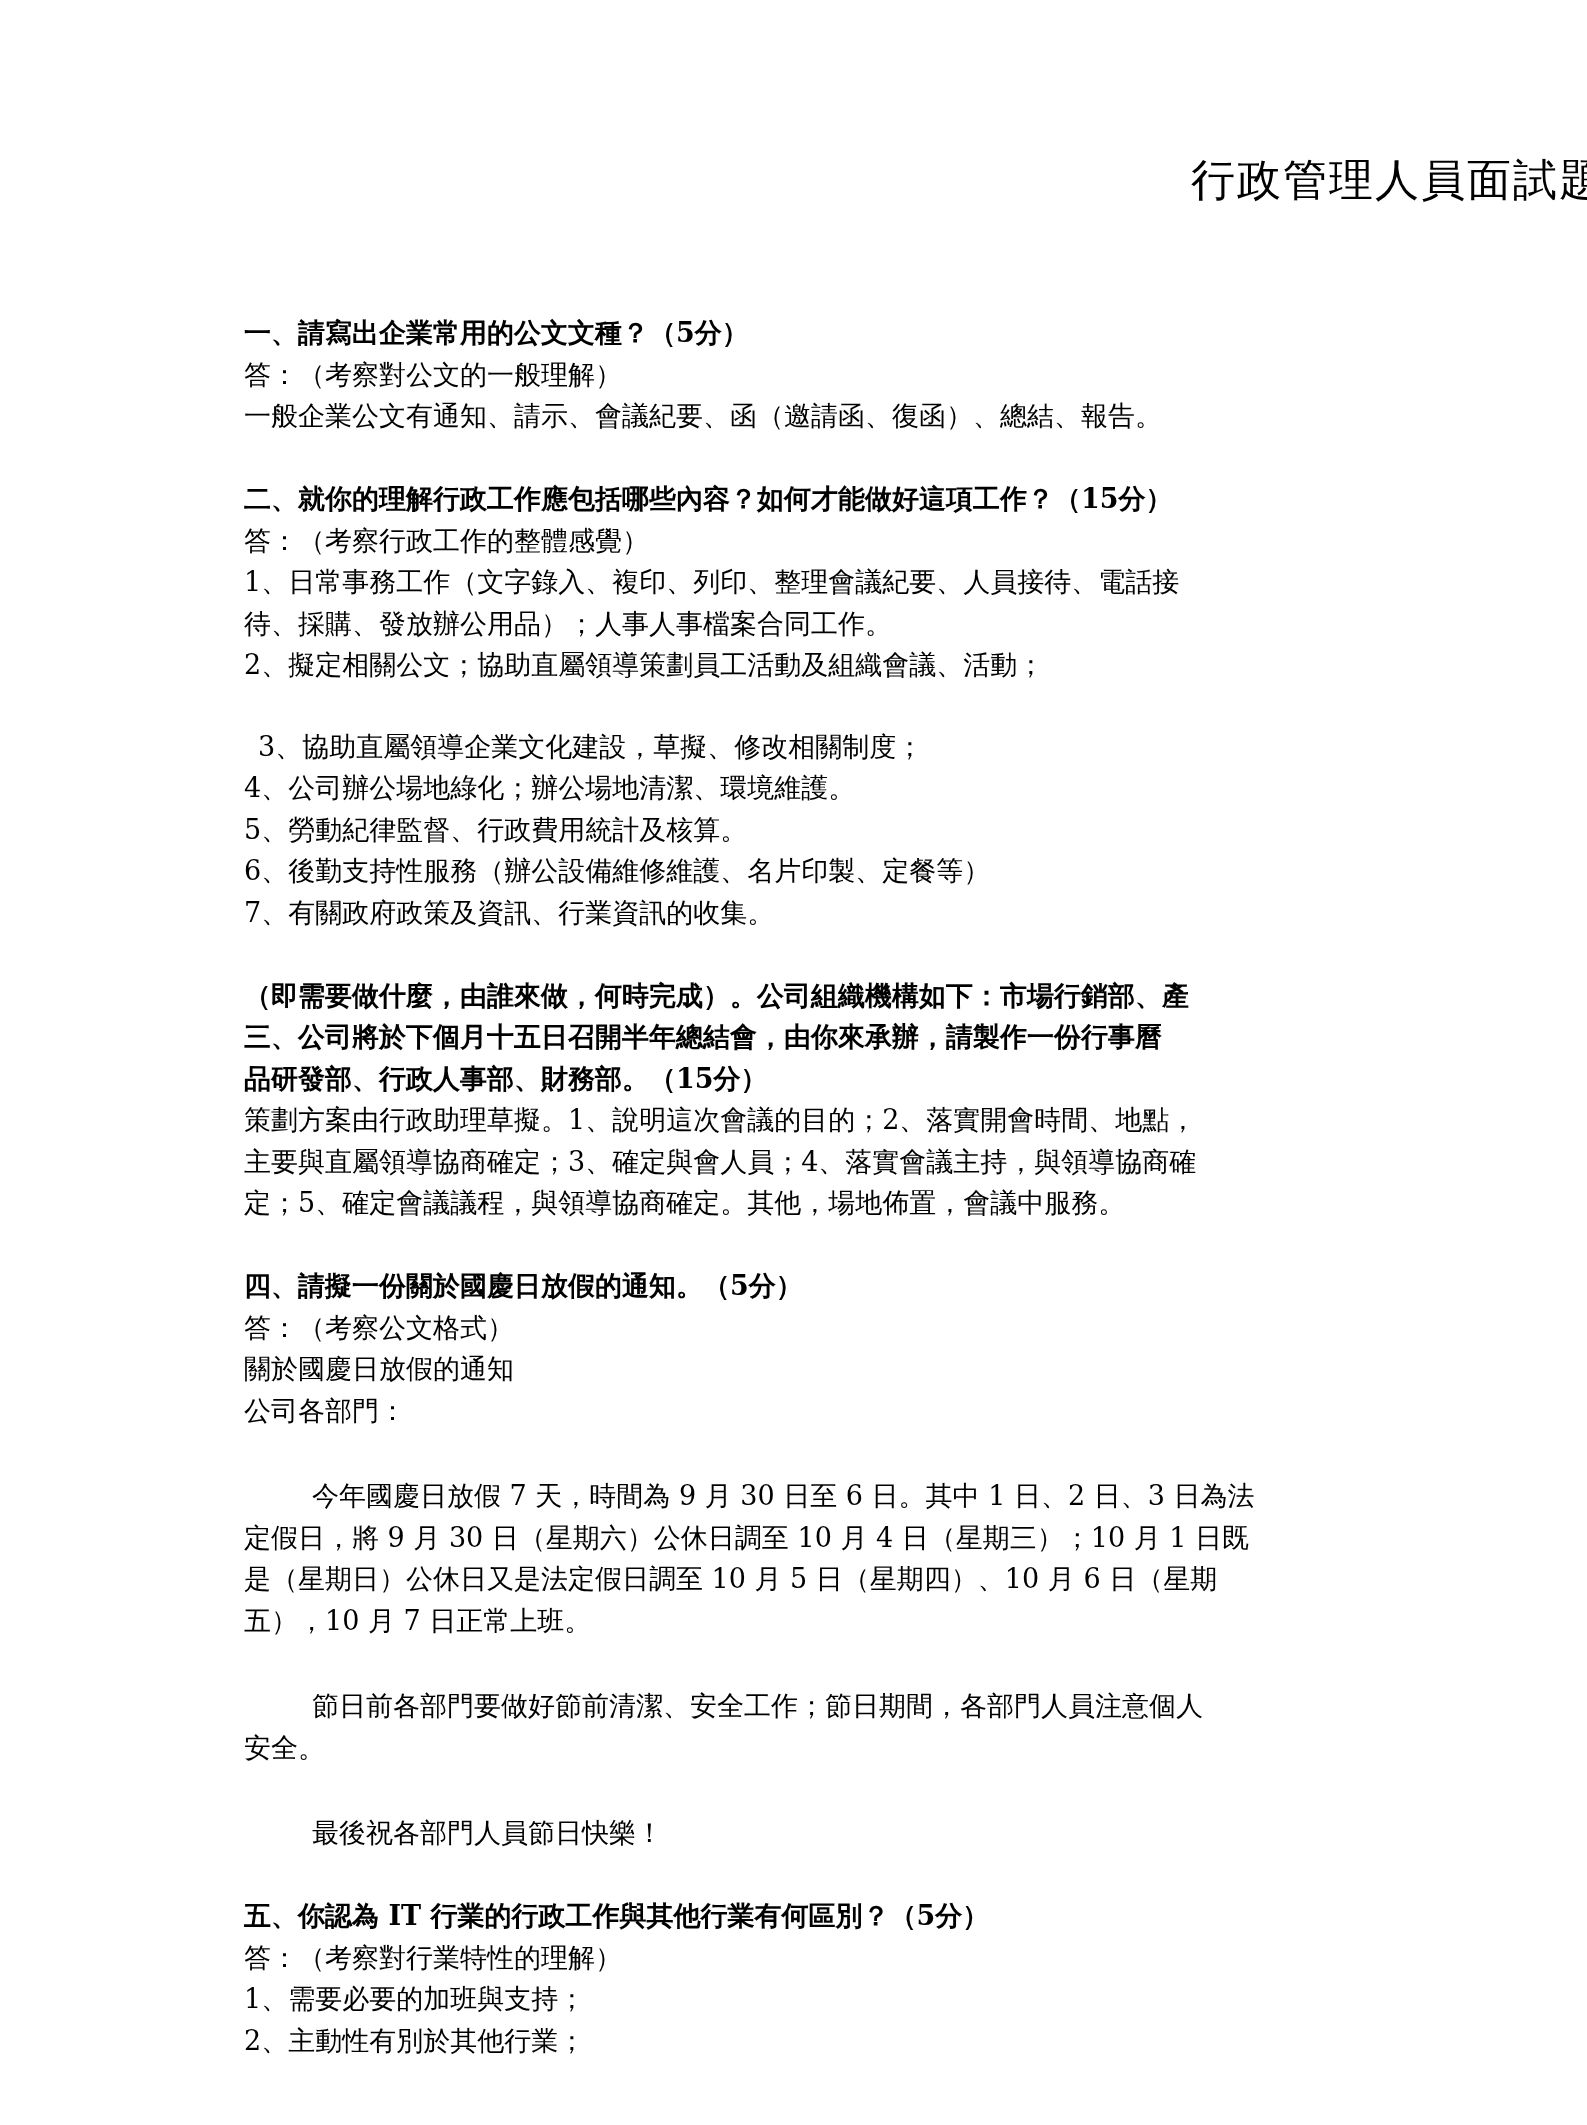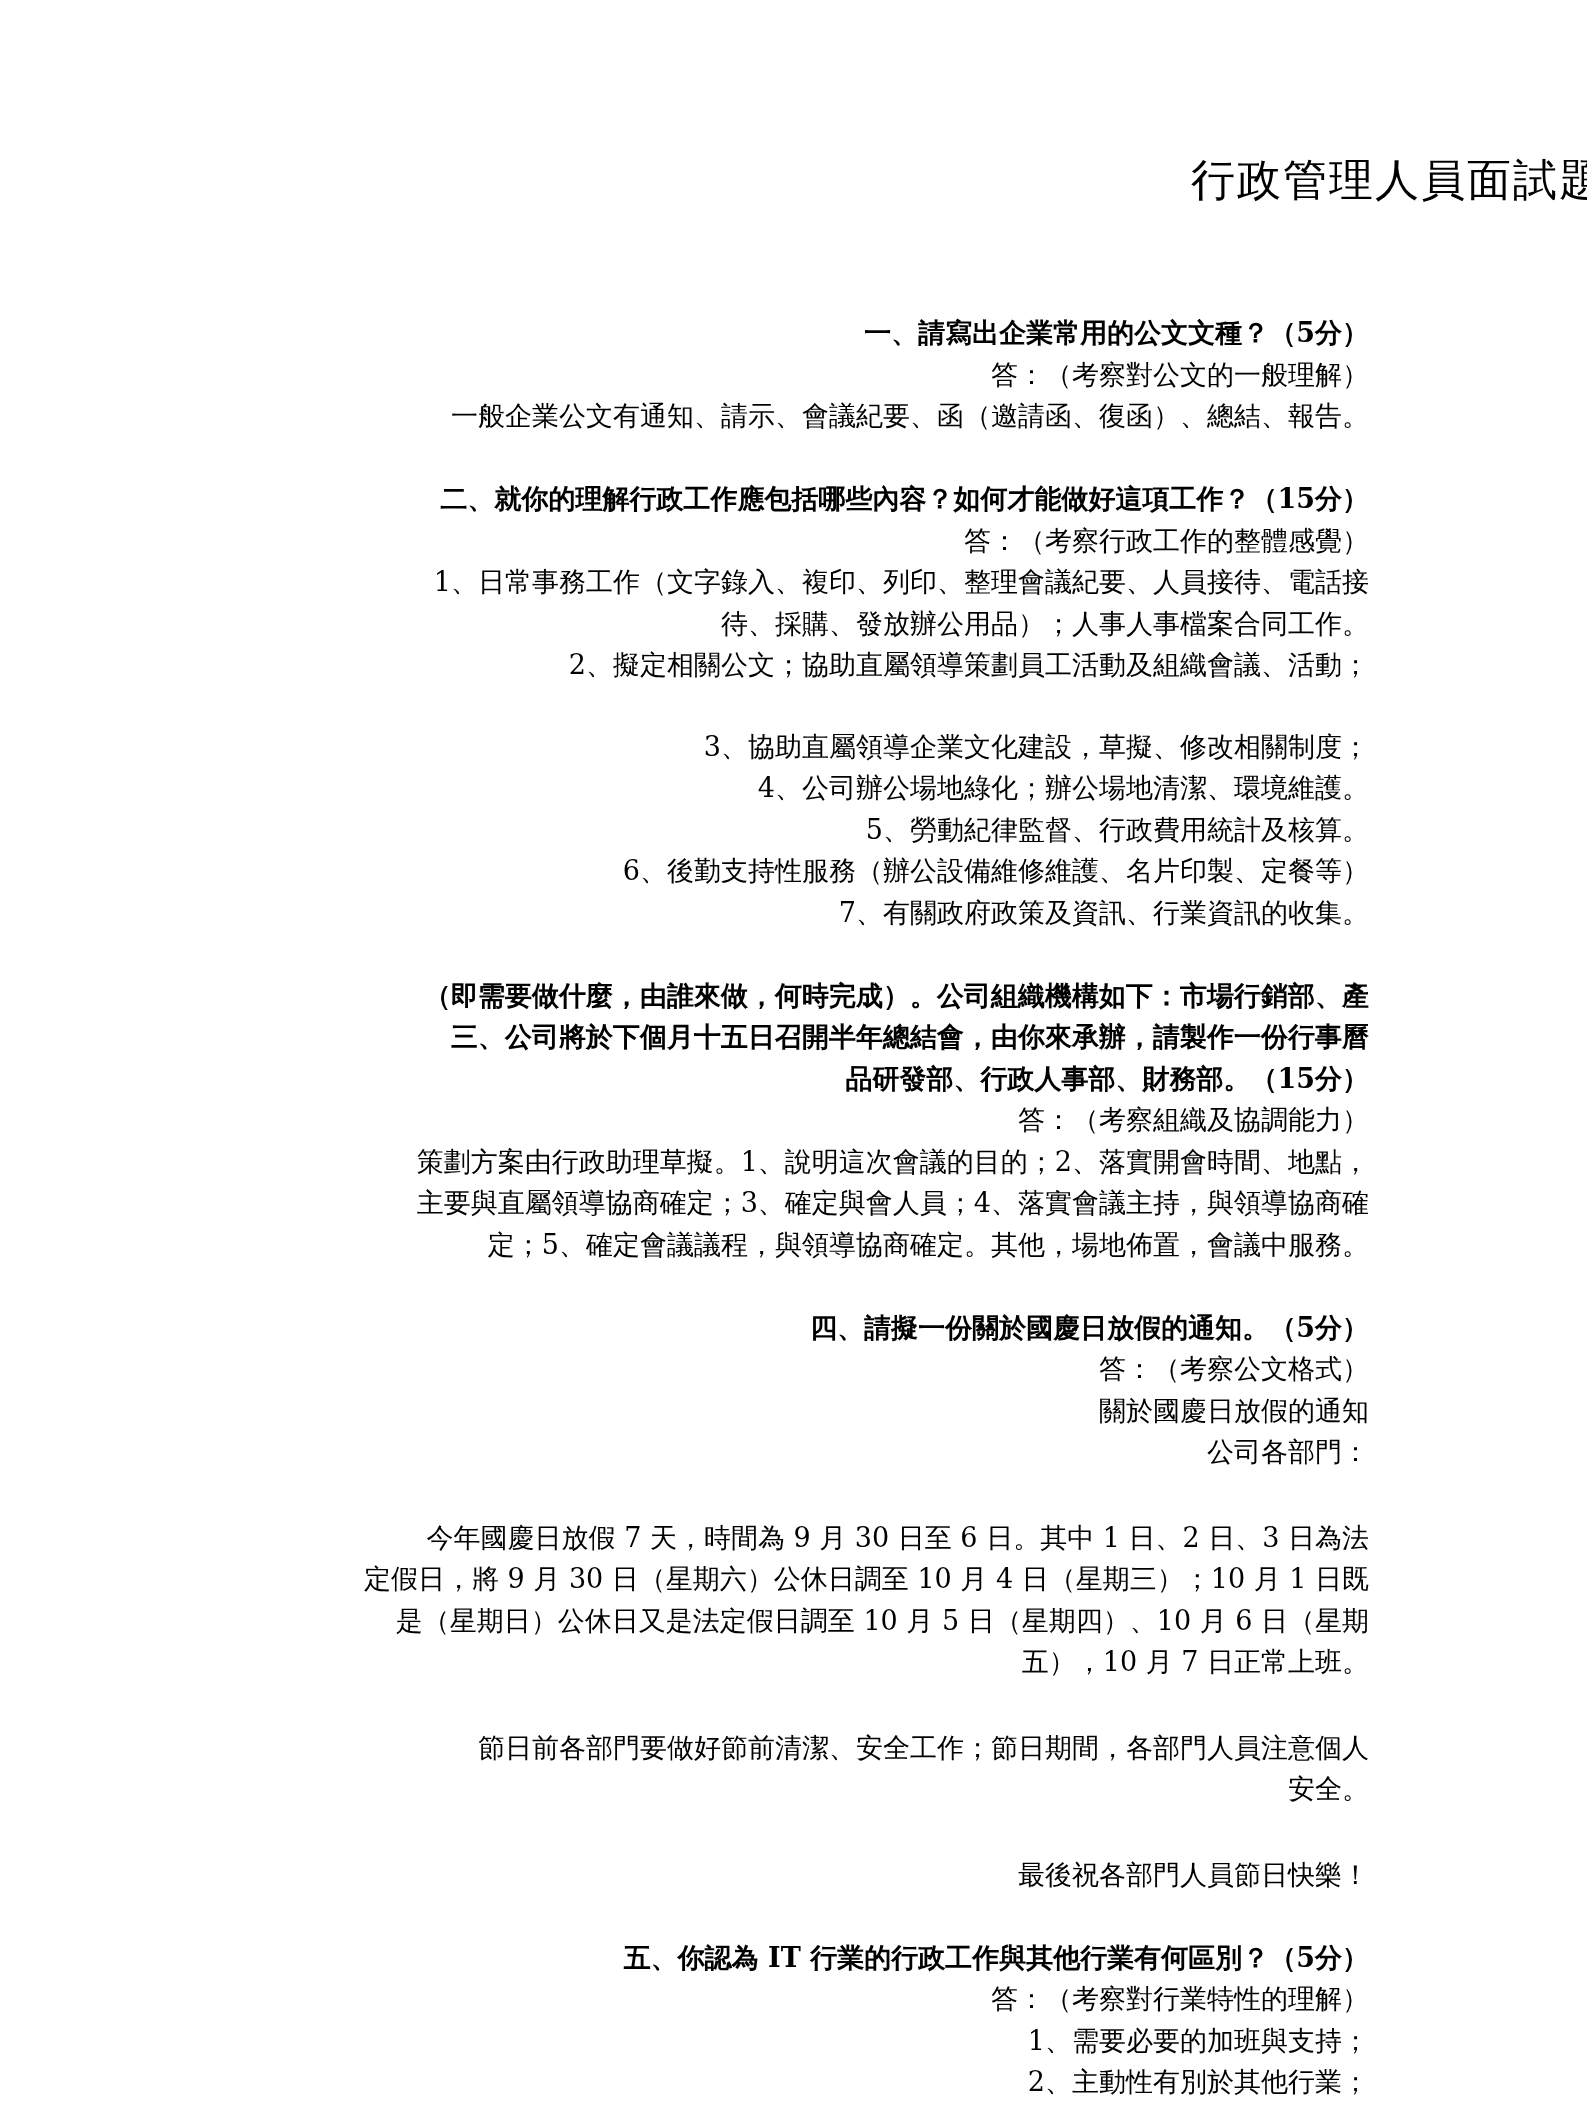--- a/index.html
+++ b/index.html
@@ -2,21 +2,21 @@
 <html><head>
 <meta charset="utf-8">
 <style>
   html, body { margin: 0; padding: 0; background: #ffffff; }
   body { width: 1587px; height: 2125px; position: relative; overflow: hidden;
          font-family: "DejaVu Serif", "Liberation Serif", serif; color: #000; }
   .page { position: absolute; left: 0; top: 0; width: 1587px; height: 2125px; }
   .title { position: absolute; top: 150px; left: 0; width: 1587px; text-align: right;
            font-size: 44px; letter-spacing: 2px; line-height: 60px; padding-left: 18px; }
   .body { position: absolute; left: 244px; top: 312px; width: 1125px; font-size: 27px; line-height: 41.5px; }
-  .line { white-space: nowrap; height: 41.5px; text-align: right; }
+  .line { white-space: nowrap; height: 41.5px; }
   .q { font-weight: bold; }
   .gap { height: 41.5px; }
   .indent { padding-left: 68px; margin-top: 44px; }
   .small-indent { padding-left: 14px; margin-top: 40px; }
   .date-line { padding-left: 858px; word-spacing: 22px; }
 </style>
 </head>
 <body>
 
 <div class="page">
@@ -37,21 +37,20 @@
     <div class="line small-indent">3、協助直屬領導企業文化建設，草擬、修改相關制度；</div>
     <div class="line">4、公司辦公場地綠化；辦公場地清潔、環境維護。</div>
     <div class="line">5、勞動紀律監督、行政費用統計及核算。</div>
     <div class="line">6、後勤支持性服務（辦公設備維修維護、名片印製、定餐等）</div>
     <div class="line">7、有關政府政策及資訊、行業資訊的收集。</div>
     <div class="gap"></div>
 
     <div class="line q">（即需要做什麼，由誰來做，何時完成）。公司組織機構如下：市場行銷部、產</div>
     <div class="line q">三、公司將於下個月十五日召開半年總結會，由你來承辦，請製作一份行事曆</div>
     <div class="line q">品研發部、行政人事部、財務部。（15分）</div>
-    <div class="line">答：（考察組織及協調能力）</div>
     <div class="line">策劃方案由行政助理草擬。1、說明這次會議的目的；2、落實開會時間、地點，</div>
     <div class="line">主要與直屬領導協商確定；3、確定與會人員；4、落實會議主持，與領導協商確</div>
     <div class="line">定；5、確定會議議程，與領導協商確定。其他，場地佈置，會議中服務。</div>
     <div class="gap"></div>
 
     <div class="line q">四、請擬一份關於國慶日放假的通知。（5分）</div>
     <div class="line">答：（考察公文格式）</div>
     <div class="line">關於國慶日放假的通知</div>
     <div class="line">公司各部門：</div>
     <div class="line indent">今年國慶日放假 7 天，時間為 9 月 30 日至 6 日。其中 1 日、2 日、3 日為法</div>

